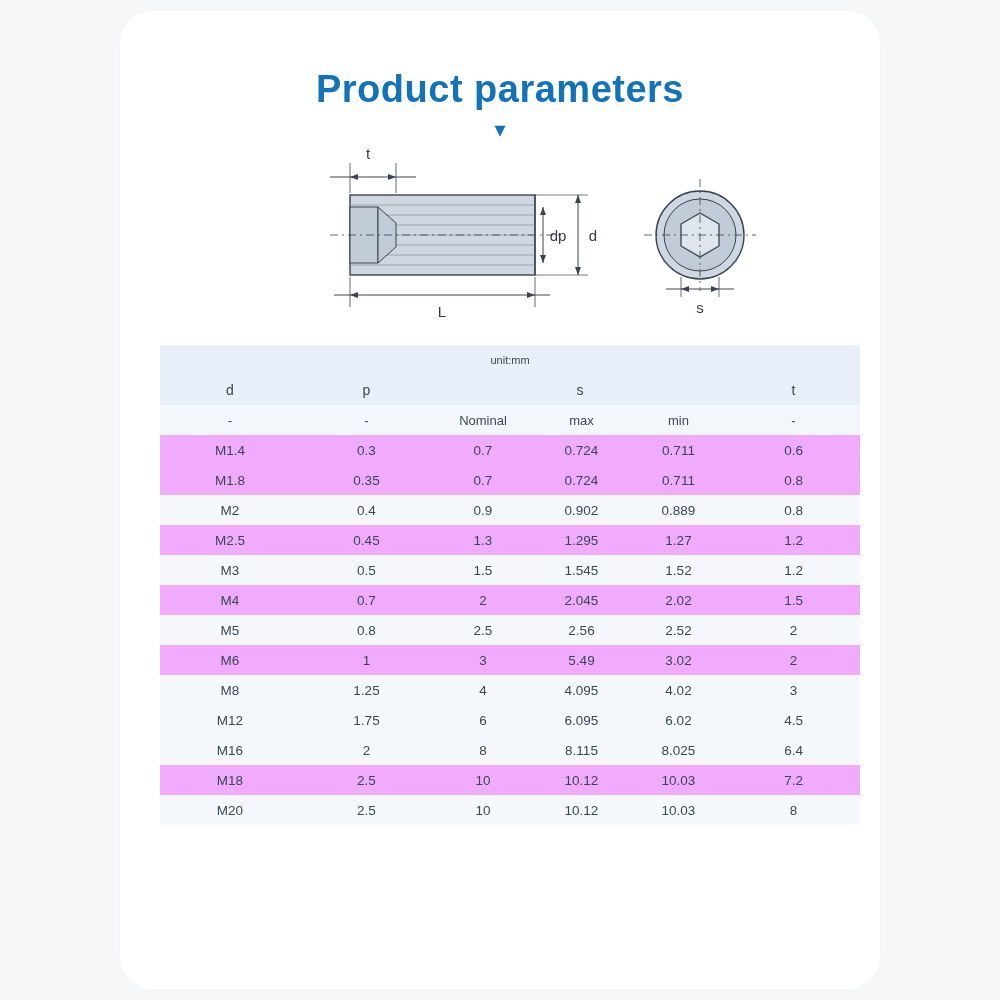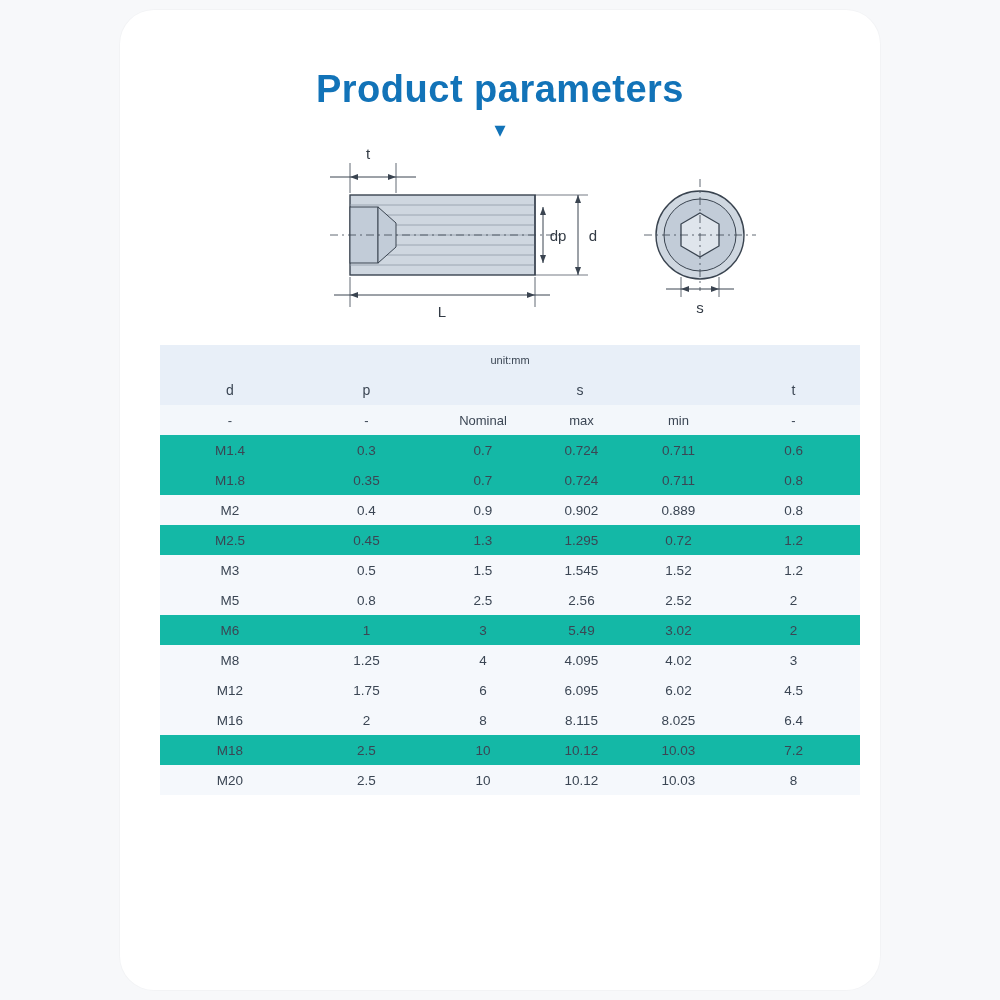--- a/index.html
+++ b/index.html
@@ -89,21 +89,21 @@
   .hdr1 td {
     background: #e8eff8;
     height: 32px;
     font-size: 14px;
   }
   .hdr2 td {
     background: #f3f7fb;
     height: 32px;
     font-size: 13px;
   }
-  .row-odd td { background: #14b8a6; margin-left: 6px; }
+  .row-odd td { background: #f0abfc; margin-left: 6px; }
   .row-even td { background: #f5f8fc; }
   .sep {
     border-right: 2px solid #ffffff;
   }
   svg text {
     font-family: "Liberation Sans", sans-serif;
     font-size: 15px;
     fill: #333b45;
   }
 </style>
@@ -226,31 +226,39 @@
             <td class="sep">0.9</td>
             <td class="sep">0.902</td>
             <td class="sep">0.889</td>
             <td>0.8</td>
           </tr>
           <tr class="row-odd">
             <td class="sep">M2.5</td>
             <td class="sep">0.45</td>
             <td class="sep">1.3</td>
             <td class="sep">1.295</td>
-            <td class="sep">0.72</td>
+            <td class="sep">1.27</td>
             <td>1.2</td>
           </tr>
           <tr class="row-even">
             <td class="sep">M3</td>
             <td class="sep">0.5</td>
             <td class="sep">1.5</td>
             <td class="sep">1.545</td>
             <td class="sep">1.52</td>
             <td>1.2</td>
           </tr>
+          <tr class="row-odd">
+            <td class="sep">M4</td>
+            <td class="sep">0.7</td>
+            <td class="sep">2</td>
+            <td class="sep">2.045</td>
+            <td class="sep">2.02</td>
+            <td>1.5</td>
+          </tr>
           <tr class="row-even">
             <td class="sep">M5</td>
             <td class="sep">0.8</td>
             <td class="sep">2.5</td>
             <td class="sep">2.56</td>
             <td class="sep">2.52</td>
             <td>2</td>
           </tr>
           <tr class="row-odd">
             <td class="sep">M6</td>

